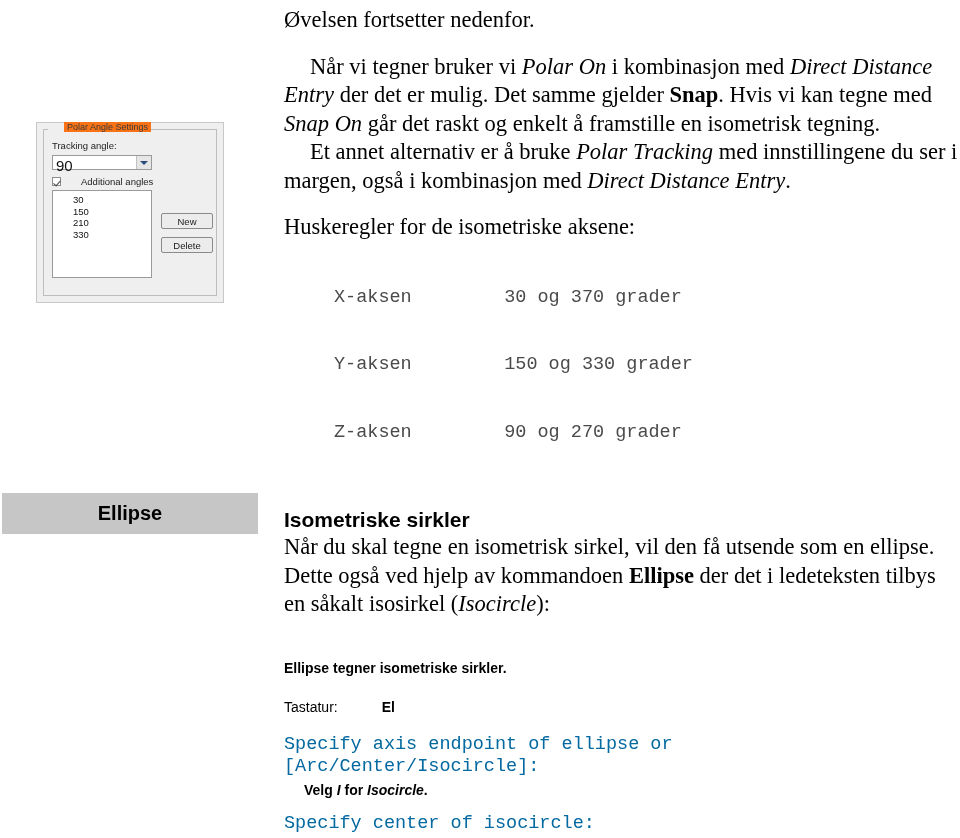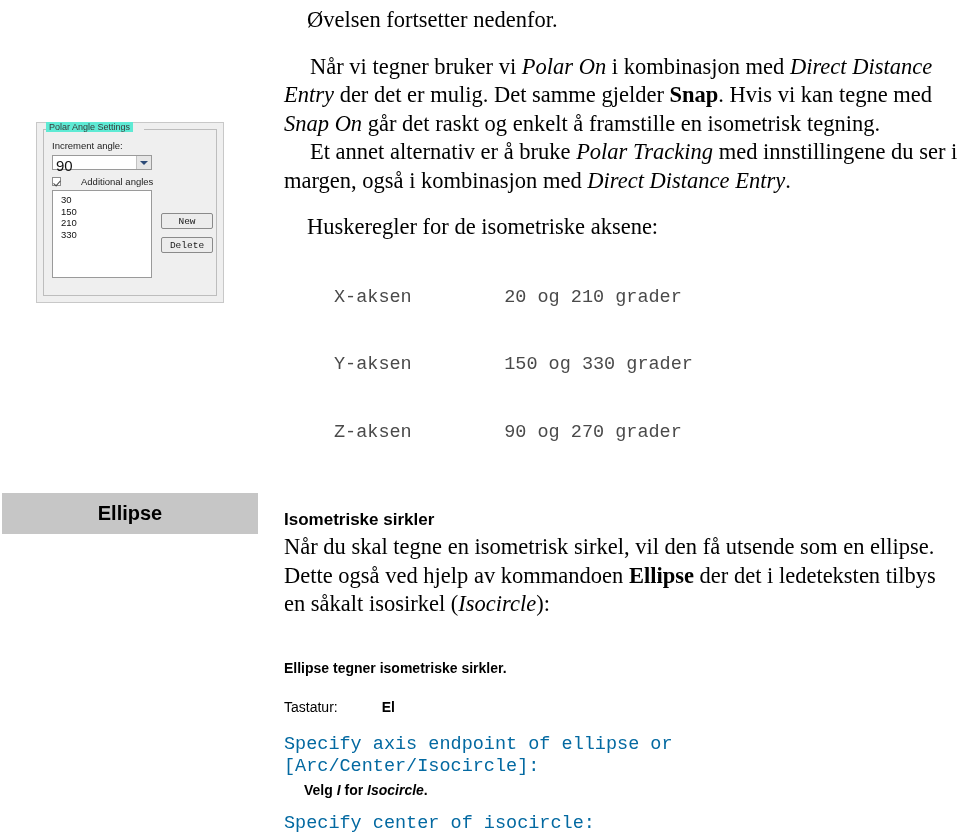--- a/index.html
+++ b/index.html
@@ -32,23 +32,23 @@
     left: 6px;
     top: 6px;
     right: 6px;
     bottom: 6px;
     border: 1px solid #bdbdbd;
     border-top: none;
     box-sizing: border-box;
   }
   .group-title {
     position: absolute;
-    left: 2px;
+    left: 20px;
     top: -7px;
-    background: #5eead4;
+    background: #f97316;
     padding: 0 3px;
     font-family: "Liberation Sans", sans-serif;
     font-size: 9px;
     color: #3a3a3a;
     white-space: nowrap;
   }
   .group-rule-left, .group-rule-right {
     position: absolute;
     top: 0;
     height: 1px;
@@ -141,39 +141,39 @@
 
   .listbox {
     position: absolute;
     left: 8px;
     top: 61px;
     width: 100px;
     height: 88px;
     background: #ffffff;
     border: 1px solid #9a9a9a;
     box-sizing: border-box;
-    padding: 3px 0 0 8px;
+    padding: 3px 0 0 20px;
   }
   .listbox div {
     font-family: "Liberation Sans", sans-serif;
     font-size: 9.5px;
     line-height: 11.5px;
     color: #111;
   }
 
   .dlg-btn {
     position: absolute;
     left: 117px;
     width: 52px;
     height: 16px;
     background: #ececec;
     border: 1px solid #8a8a8a;
     border-radius: 2px;
     box-sizing: border-box;
-    font-family: Liberation Mono, monospace;
+    font-family: Liberation Sans, sans-serif;
     font-size: 9.5px;
     color: #1a1a1a;
     display: flex;
     align-items: center;
     justify-content: center;
   }
   .dlg-btn.new { top: 84px; }
   .dlg-btn.del { top: 108px; }
 
   
@@ -201,21 +201,20 @@
     left: 284px;
     top: 0;
     width: 676px;
   }
 
   .serif-p {
     font-family: "Liberation Serif", serif;
     font-size: 22.5px;
     line-height: 28.5px;
     color: #000;
-    margin-left: 23px;
   }
   .indent { text-indent: 26px; }
   .it { font-style: italic; }
   .bd { font-weight: bold; margin-top: 36px; }
 
   .mono {
     font-family: "Liberation Mono", monospace;
     font-size: 18.5px;
     line-height: 22px;
     color: #0369a1;
@@ -227,21 +226,21 @@
     font-size: 18.5px;
     line-height: 22.5px;
     color: #4a4a4a;
     white-space: pre;
     padding-left: 50px;
   }
 
   .h-sans {
     font-family: "Liberation Sans", sans-serif;
     font-weight: bold;
-    font-size: 17px;
+    font-size: 21px;
     line-height: 26px;
     color: #000;
   }
   .sans-b {
     font-family: "Liberation Sans", sans-serif;
     font-weight: bold;
     font-size: 14px;
     line-height: 25px;
     color: #000;
   }
@@ -258,21 +257,21 @@
 </style>
 </head>
 <body>
 
 <div class="margin-figure">
   <div class="group-box">
     <div class="group-rule-left"></div>
     <div class="group-rule-right"></div>
     <div class="group-title">Polar Angle Settings</div>
 
-    <div class="inc-label">Increment angle:</div>
+    <div class="inc-label">Tracking angle:</div>
 
     <div class="combo">
       <span class="combo-value">90</span>
       <span class="combo-btn">
         <span class="chev"></span>
       </span>
     </div>
 
     <div class="chk-row">
       <span class="chk-box"></span>
@@ -308,21 +307,21 @@
 
   <p class="serif-p indent" style="margin:0">
     <span>Et annet alternativ er å bruke </span><span class="it">Polar Tracking</span><span> med innstillingene du ser i margen, også i kombinasjon med </span><span class="it">Direct Distance Entry</span><span>.</span>
   </p>
 
   <div class="row-gap-18"></div>
 
   <div class="serif-p">Huskeregler for de isometriske aksene:</div>
 
   <div class="axis-block">
-    <div><span style="display:inline-block;width:9.2em">X-aksen</span><span>20 og 210 grader</span></div>
+    <div><span style="display:inline-block;width:9.2em">X-aksen</span><span>30 og 370 grader</span></div>
     <div><span style="display:inline-block;width:9.2em">Y-aksen</span><span>150 og 330 grader</span></div>
     <div><span style="display:inline-block;width:9.2em">Z-aksen</span><span>90 og 270 grader</span></div>
   </div>
 
   <div class="row-gap-18"></div>
 
   <div class="h-sans">Isometriske sirkler</div>
 
   <p class="serif-p" style="margin:0">
     <span>Når du skal tegne en isometrisk sirkel, vil den få utsende som en ellipse. Dette også ved hjelp av kommandoen </span><span class="bd">Ellipse</span><span> der det i ledeteksten tilbys en såkalt isosirkel (</span><span class="it">Isocircle</span><span>):</span>

